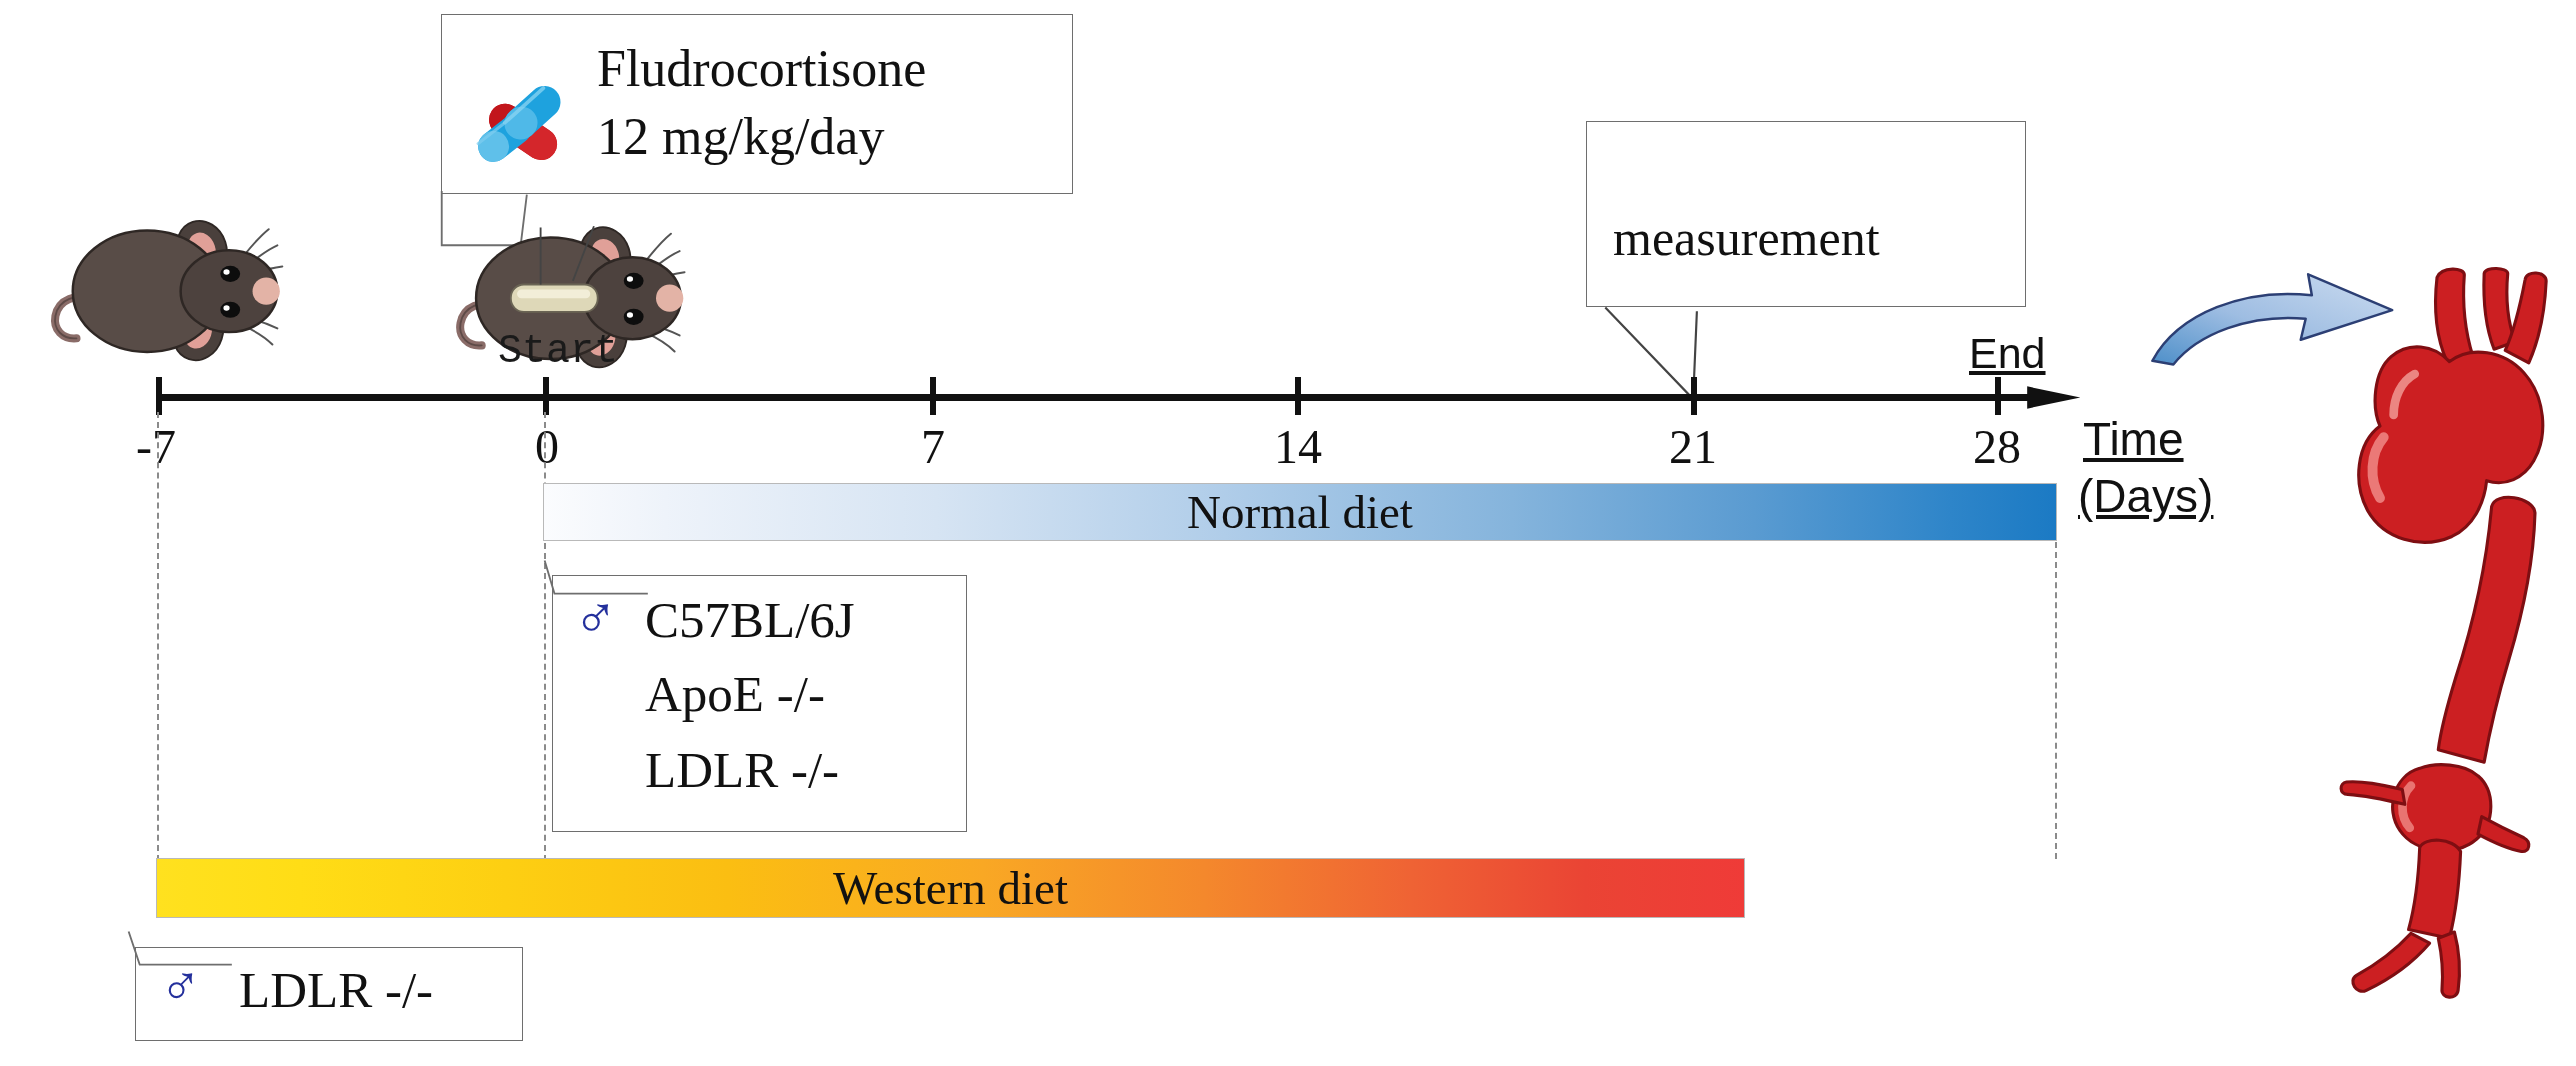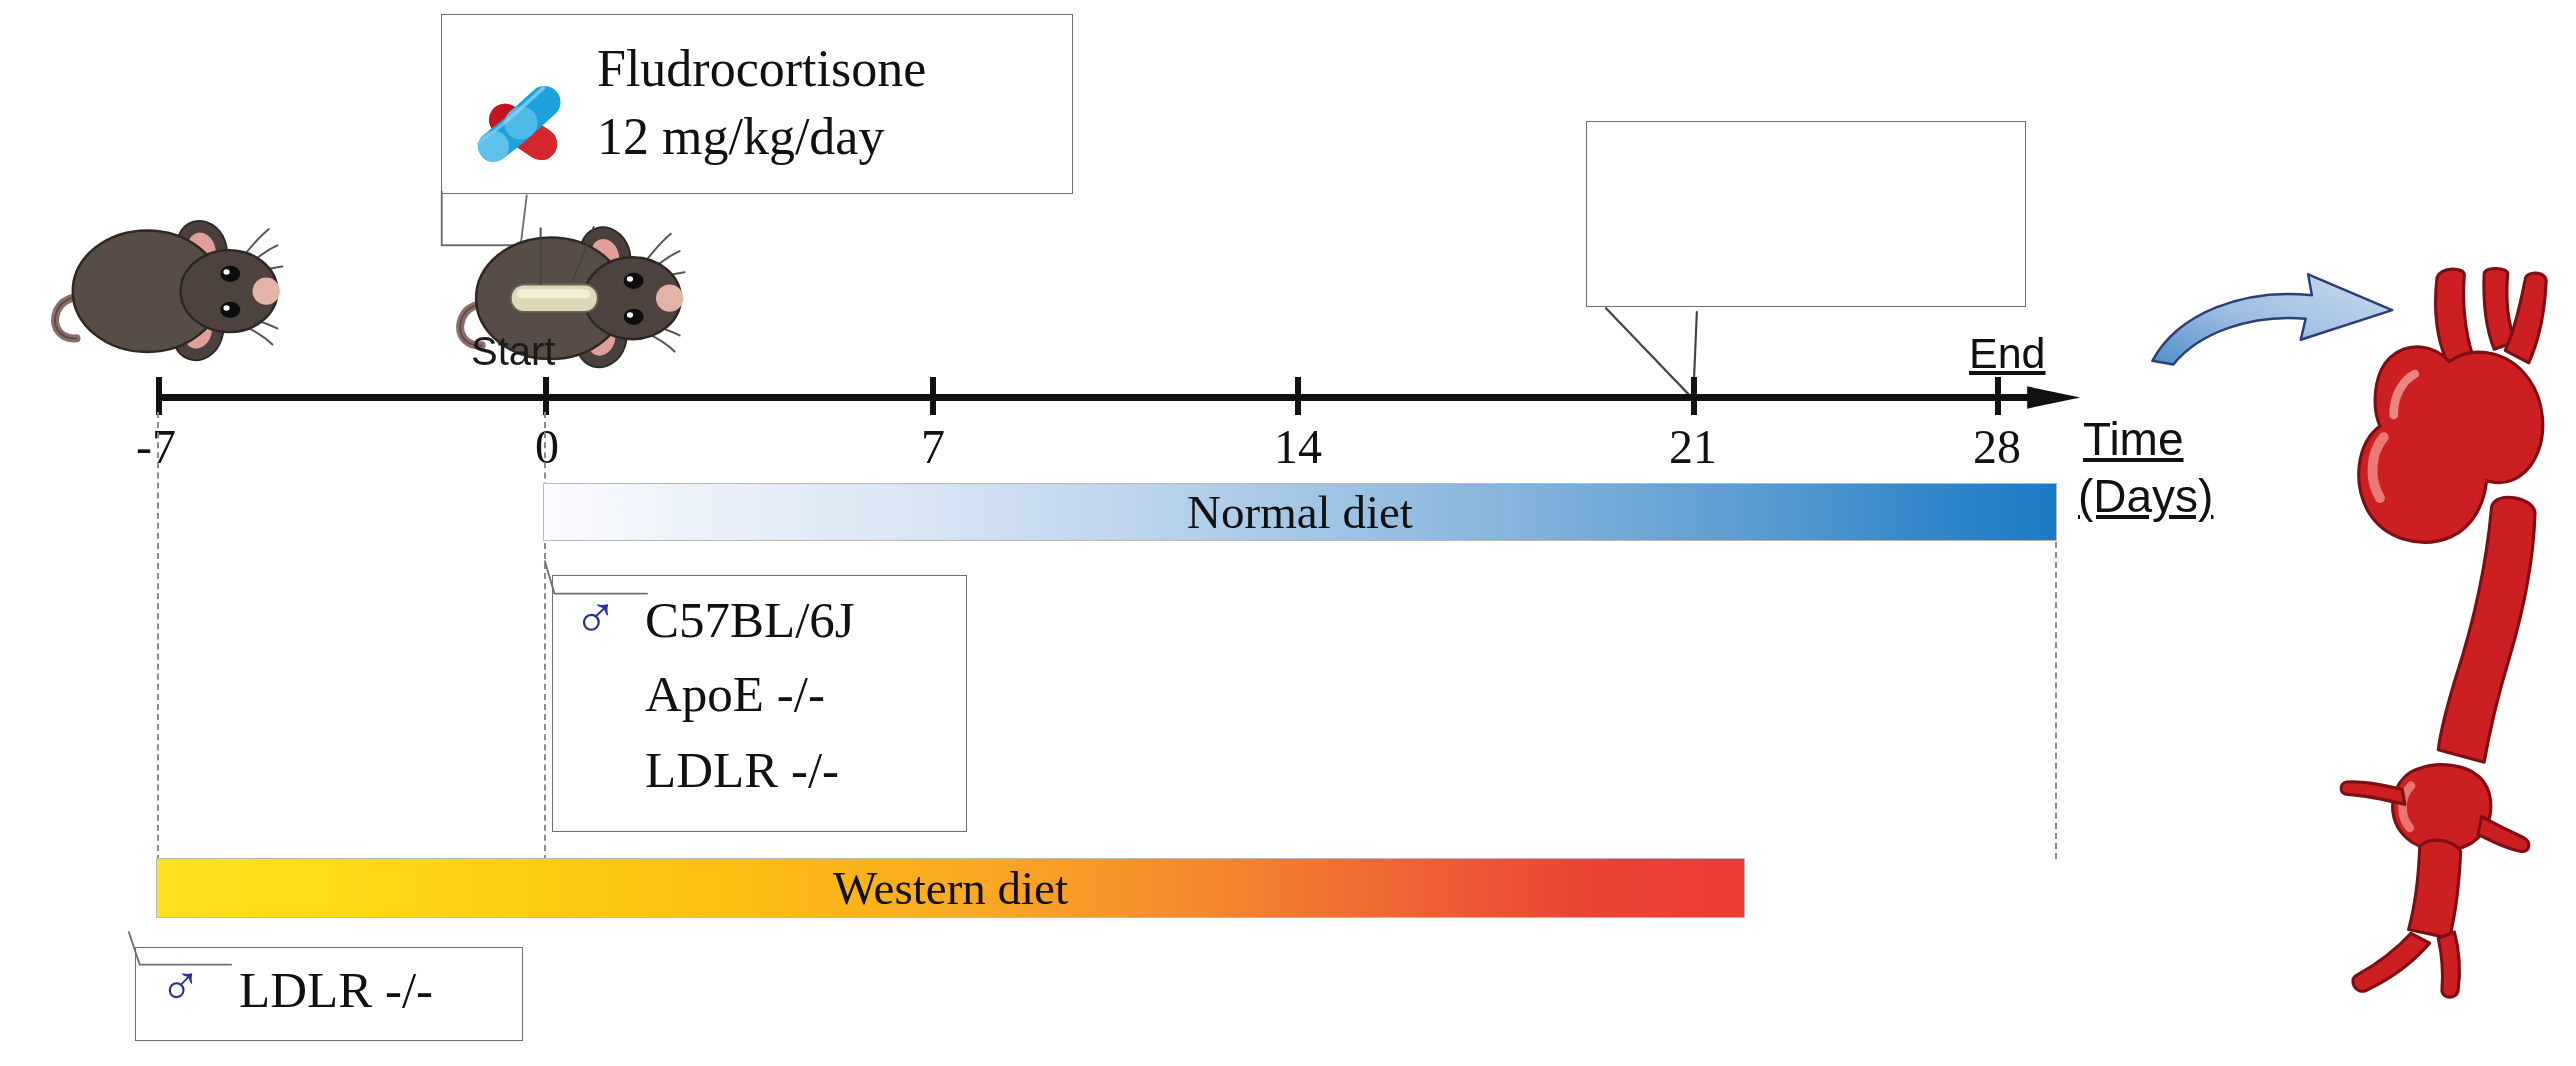--- a/index.html
+++ b/index.html
@@ -133,23 +133,24 @@
       <g>
         <rect x="148" y="128" width="140" height="44" rx="21" fill="#ded8b8" stroke="#6a6454" stroke-width="3"></rect>
         <rect x="158" y="136" width="118" height="14" rx="7" fill="#f2eed8"></rect>
       </g>
 
       <path d="M196 128 L196 36" fill="none" stroke="#444" stroke-width="3"></path>
       <path d="M248 122 L282 34" fill="none" stroke="#444" stroke-width="3"></path>
     </g>
   </svg>
 
-  <div class="abs sans" style="left:471px;top:329px;width:174px;font-size:40px;">Start</div>
+  <div class="abs sans" style="left:471px;top:329px;width:174px;text-align:center;font-size:40px;font-family:Liberation Mono, monospace;">Start</div>
 
   <div class="callout" style="left:1586px;top:121px;width:440px;height:186px;">
+    <div class="line abs" style="left:26px;top:88px;font-size:50px;">measurement</div>
   </div>
   <svg class="abs" style="left:1599px;top:305px;width:124px;height:99px;" viewBox="0 0 200 160">
     <path d="M10 4 L152 152 L158 10" fill="none" stroke="#444" stroke-width="3.5"></path>
   </svg>
 
   <div class="axis-line" style="left:156px;top:394px;width:1887px;"></div>
   <svg class="abs" style="left:2027px;top:374px;width:56px;height:47px;" viewBox="0 0 90 76">
     <path d="M0 20 L0 56 L86 38 Z" fill="#111"></path>
   </svg>
 

